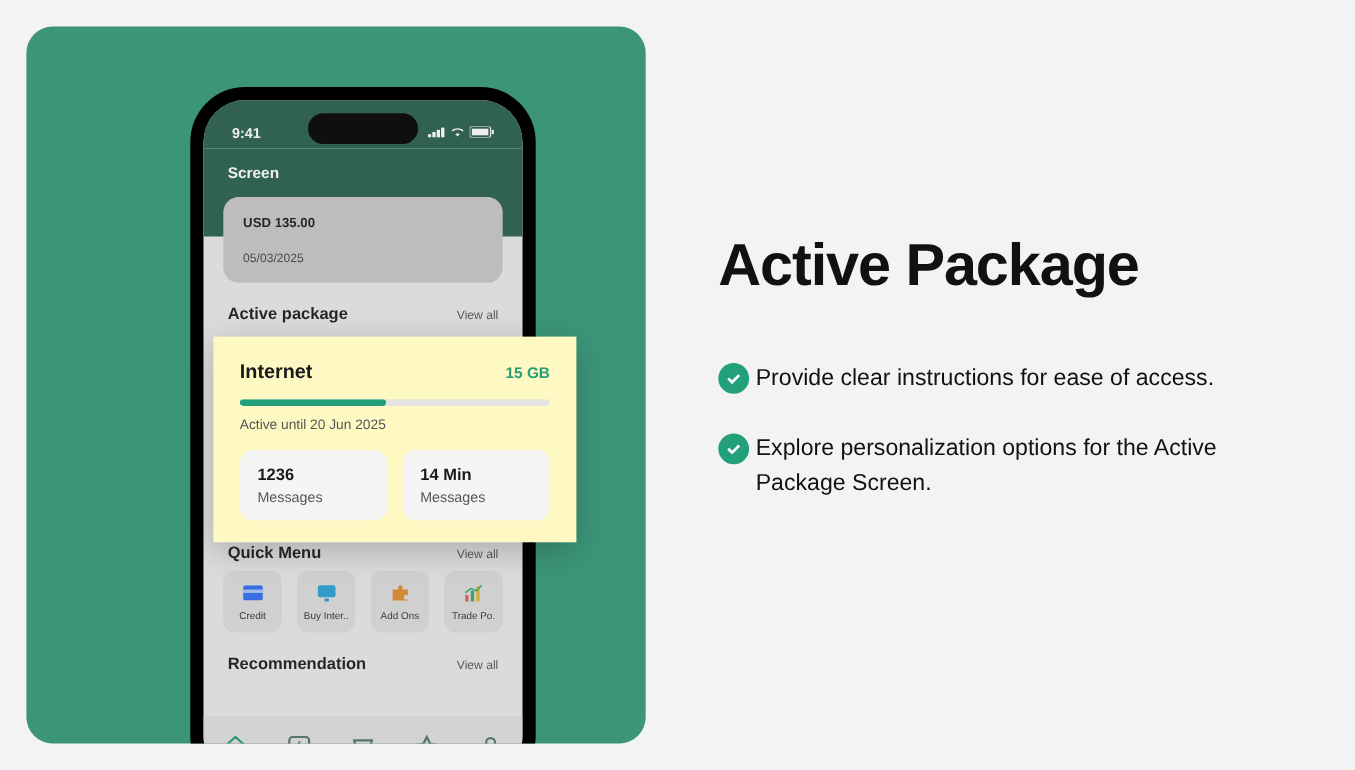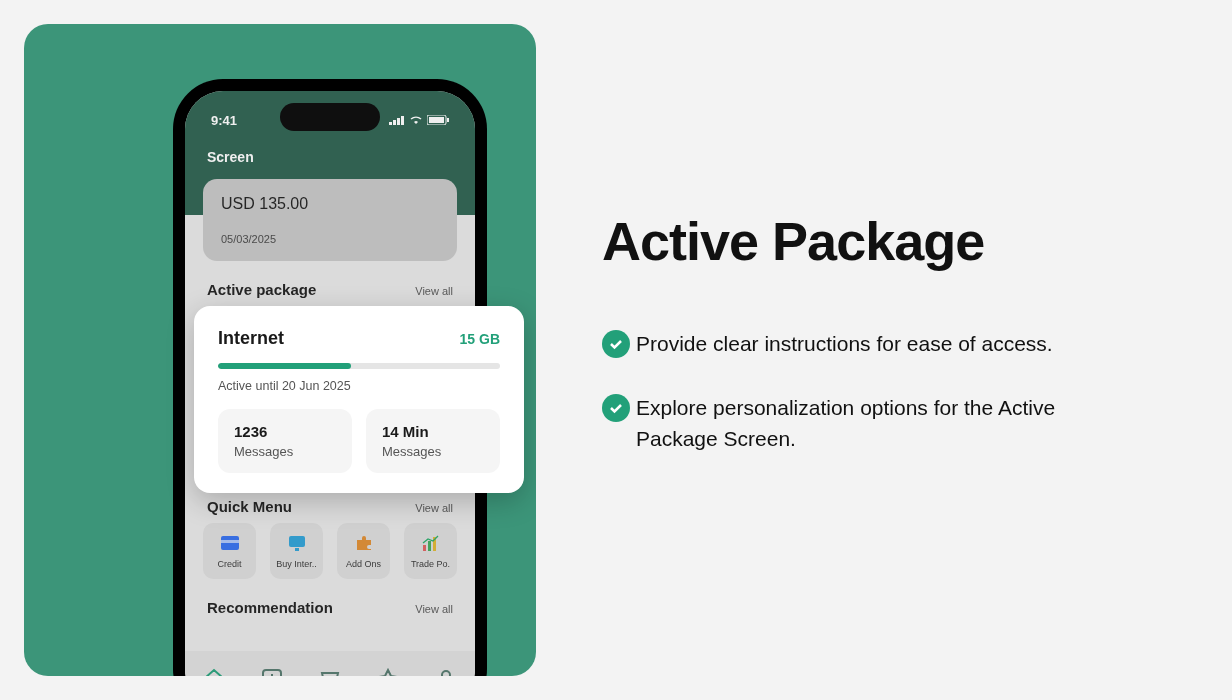--- a/index.html
+++ b/index.html
@@ -10,21 +10,21 @@
     height: 700px;
     overflow: hidden;
     position: relative;
   }
   .container {
     display: flex;
     width: 100%;
     height: 100%;
   }
   .left-panel {
-    width: 512px;
+    width: 563px;
     height: 652px;
     background: #3c9579;
     border-radius: 24px;
     margin: 24px 0 0 24px;
     position: relative;
     overflow: hidden;
   }
   
   .phone {
     position: absolute;
@@ -73,38 +73,38 @@
   }
   .greeting { font-size: 14px; font-weight: 600; }
   .username { font-size: 14px; font-weight: 600; margin-top: 4px; }
   .balance-card {
     background: #c7c7c7;
     margin: -36px 18px 0;
     border-radius: 14px;
     padding: 16px 18px;
     position: relative;
   }
-  .balance-amt { font-weight: 400; font-size: 16px; color:#1a1a1a; }
+  .balance-amt { font-weight: 700; font-size: 12px; color:#1a1a1a; }
   .balance-date { font-size: 11px; color: #444; margin-top: 20px; }
   .section-row {
     display: flex;
     justify-content: space-between;
     align-items: baseline;
     padding: 20px 22px 8px;
   }
   .section-title { font-weight: 700; font-size: 15px; color:#1a1a1a; }
   .view-all { font-size: 11px; color: #555; }
   
   .pop-card {
     position: absolute;
     left: 170px;
     top: 282px;
     width: 330px;
-    background: #ffffff;
-    border-radius: 16px;
+    background: #fef9c3;
+    border-radius: 0;
     padding: 22px 24px 20px;
     box-shadow: 0 8px 28px rgba(0,0,0,0.22);
     z-index: 50;
   }
   .pop-head { display:flex; justify-content:space-between; align-items:center; }
   .pop-title { font-weight: 700; font-size: 18px; color:#1a1a1a; }
   .pop-amt { font-weight: 800; font-size: 14px; color:#22a079; }
   .bar-bg { height:6px; border-radius:3px; background:#e5e5e5; margin-top:14px; overflow:hidden; }
   .bar-fill { height:100%; width:47%; background:#22a079; border-radius:3px; }
   .active-until { font-size:12.5px; color:#555; margin-top:10px; }

